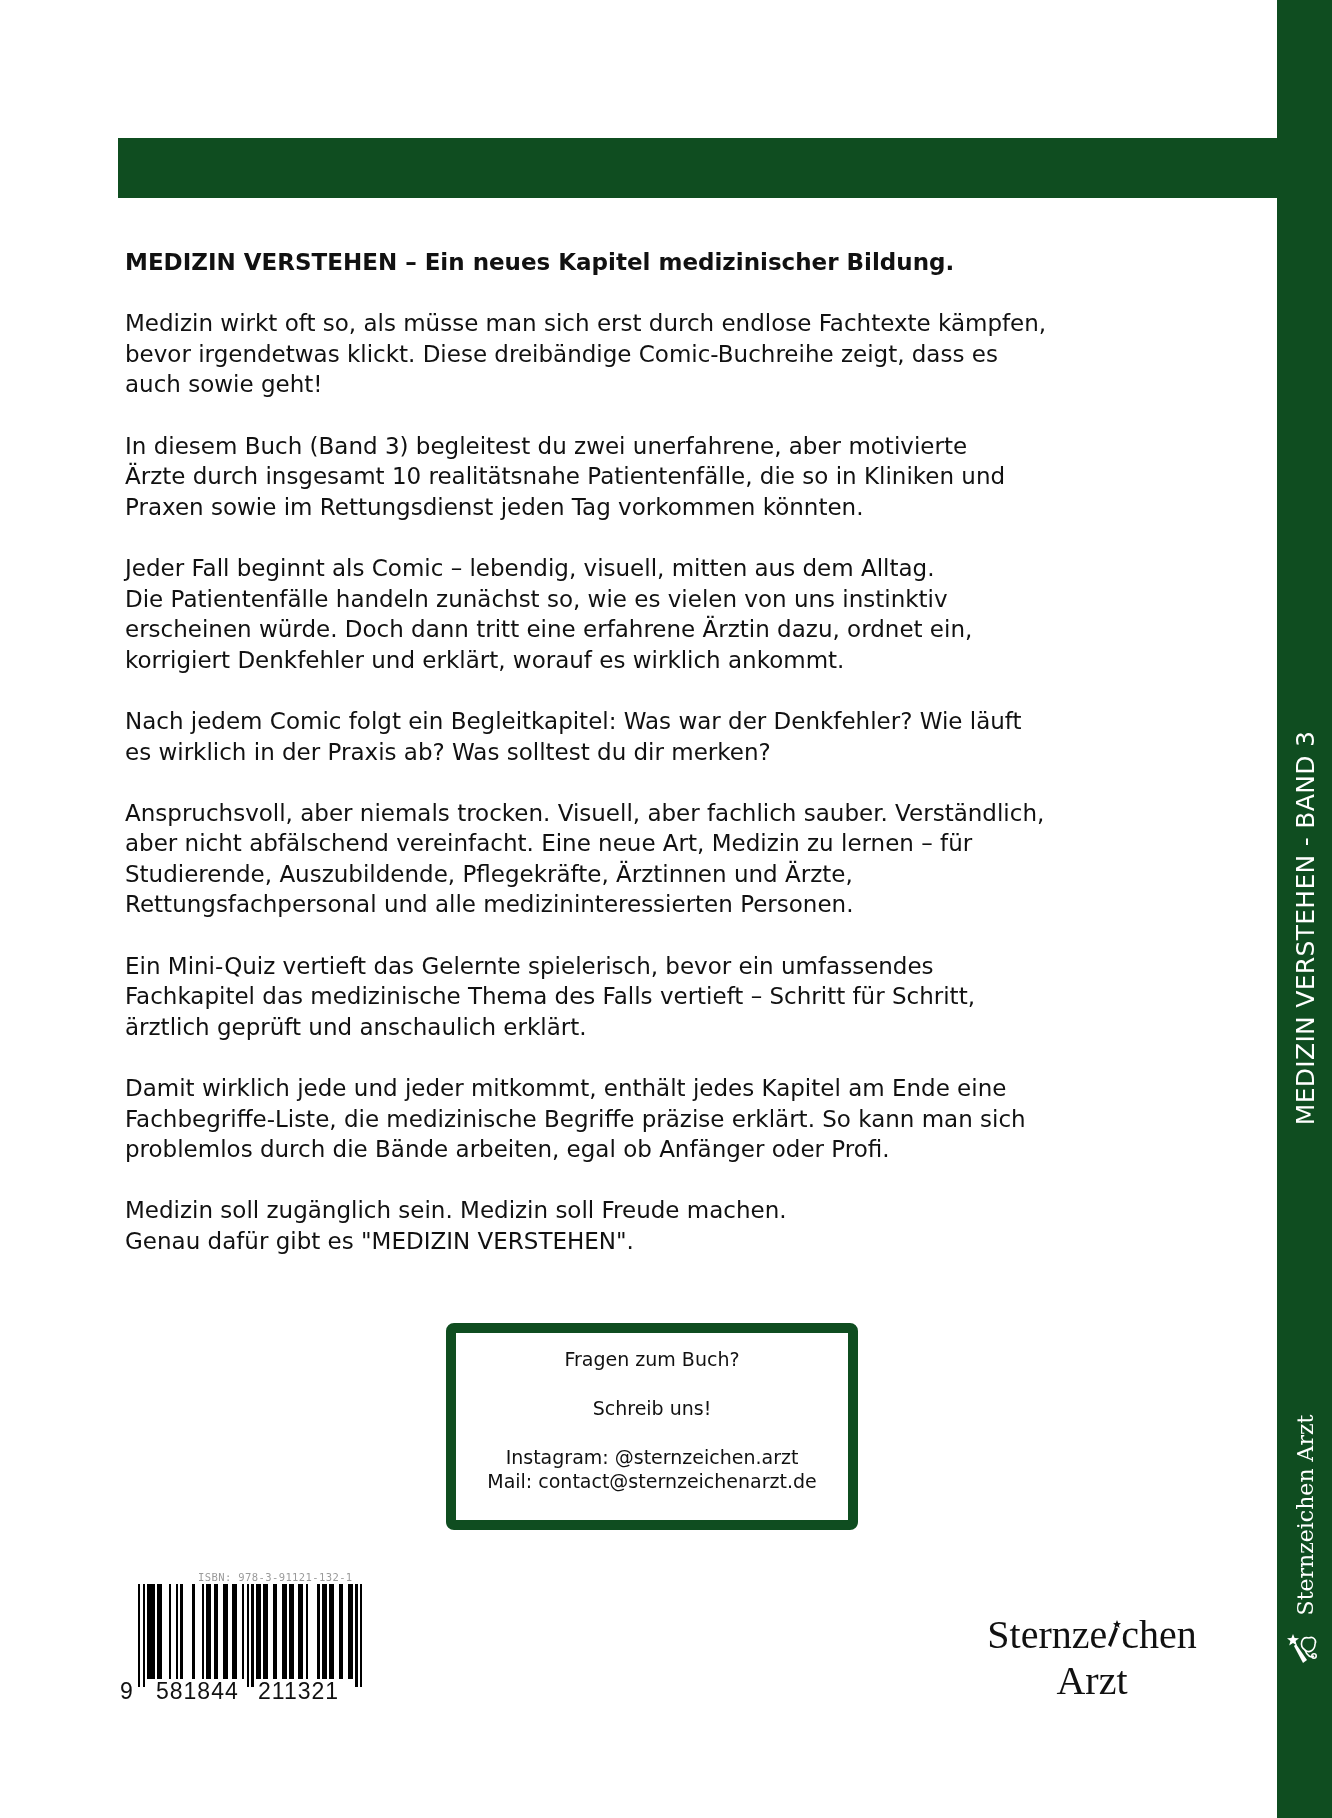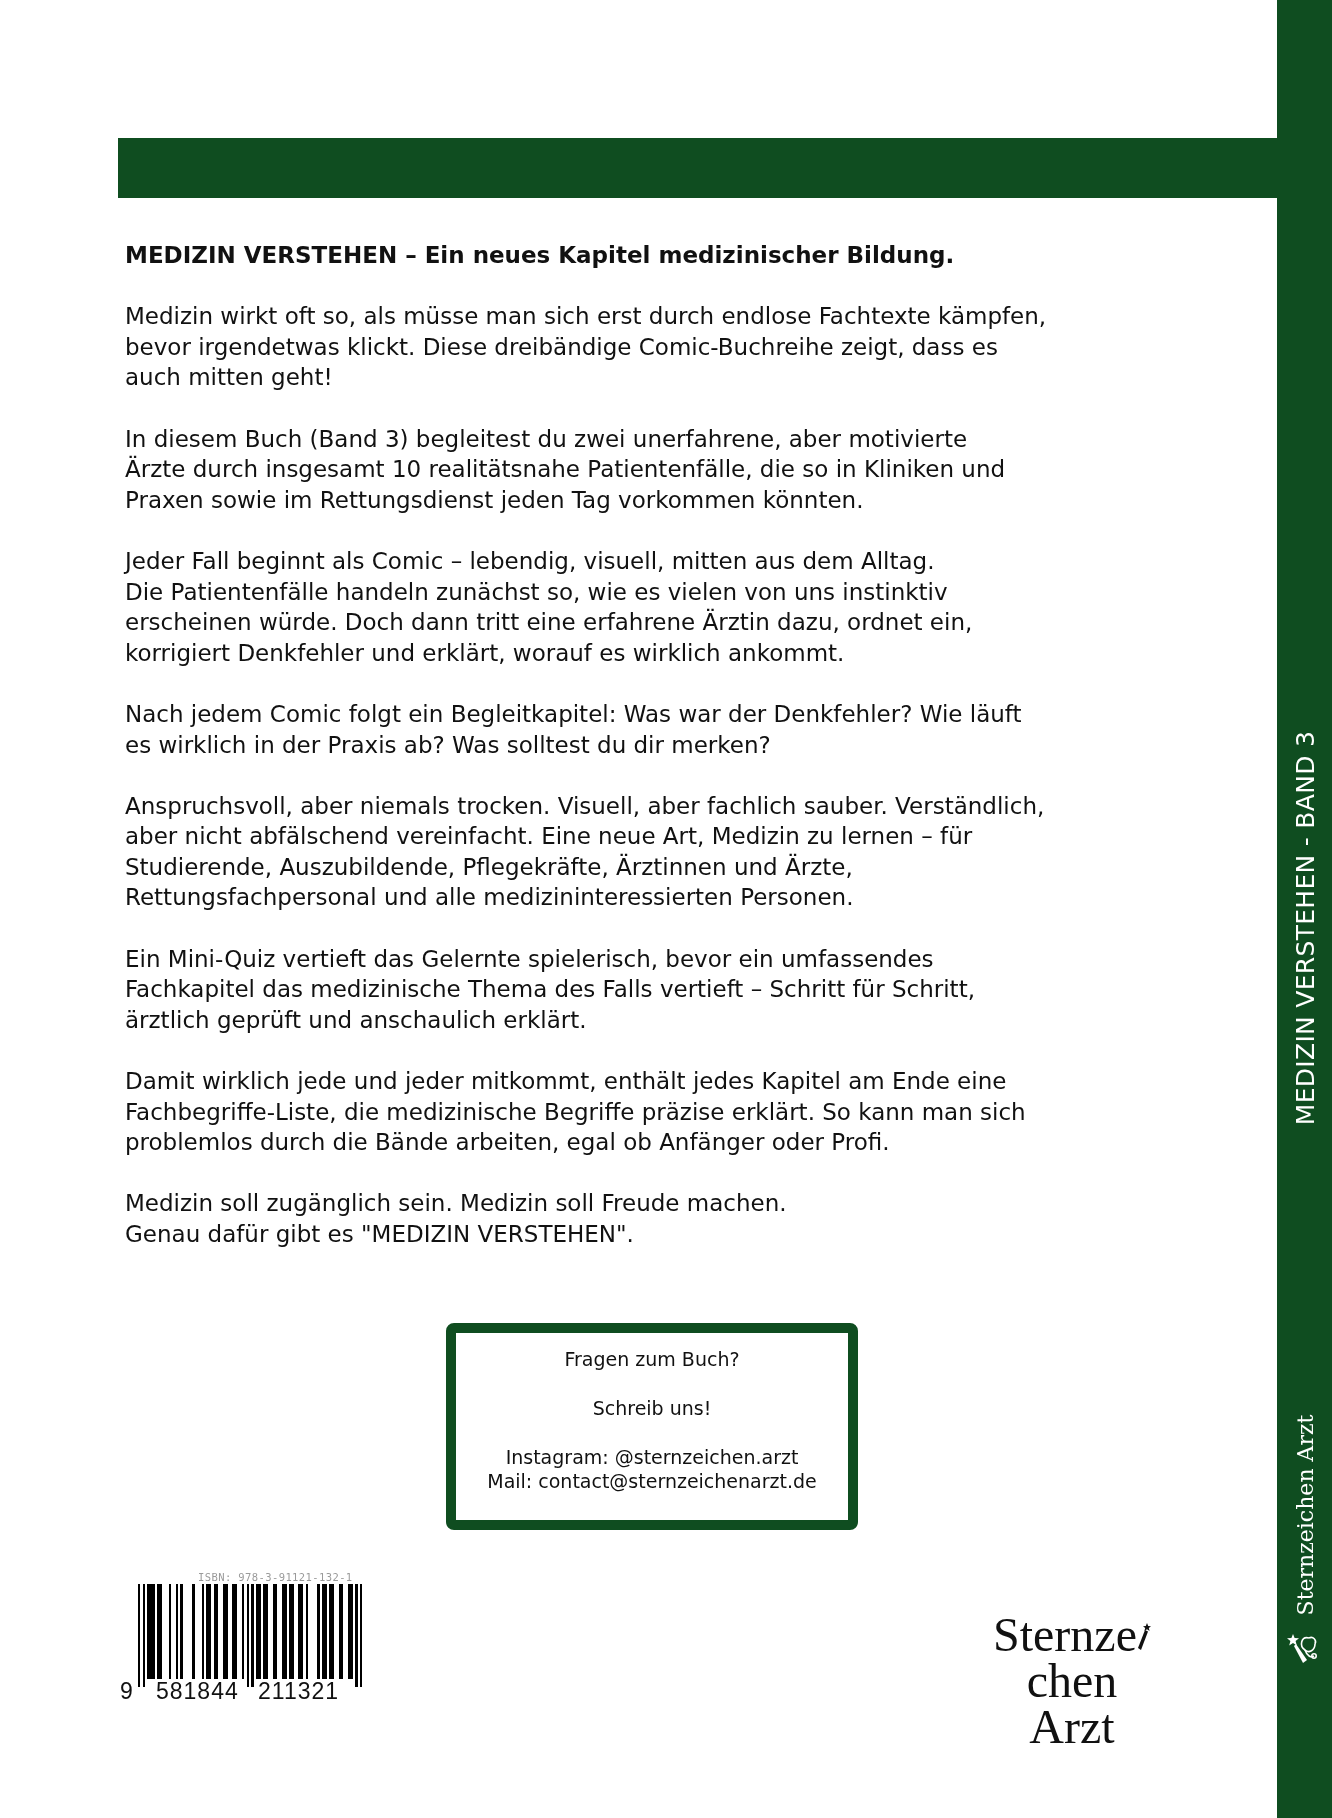--- a/index.html
+++ b/index.html
@@ -2,33 +2,33 @@
 <html><head>
 <meta charset="utf-8">
 <style>
   html, body { margin:0; padding:0; }
   body { width:1332px; height:1818px; background:#ffffff; position:relative; overflow:hidden; font-family:"DejaVu Sans", sans-serif; color:#111; }
   .spine { position:absolute; left:1277px; top:0; width:55px; height:1818px; background:#0f4d20; }
   .spine-title { position:absolute; left:50%; top:928px; transform:translate(-50%,-50%) rotate(-90deg); white-space:nowrap; color:#fff; font-family:"DejaVu Sans", sans-serif; font-size:25px; letter-spacing:0.3px; }
   .spine-brand { position:absolute; left:50%; top:1515px; transform:translate(-50%,-50%) rotate(-90deg); white-space:nowrap; color:#fff; font-family:"DejaVu Serif", serif; font-size:22px; }
   .spine-logo { position:absolute; left:10px; top:1630px; width:36px; height:38px; }
   .band { position:absolute; left:118px; top:138px; width:1159px; height:60px; background:#0f4d20; }
-  .content { position:absolute; left:125px; top:240px; width:1140px; font-size:23px; line-height:30.6px; color:#111; }
+  .content { position:absolute; left:125px; top:247px; width:1140px; font-size:23px; line-height:30.6px; color:#111; }
   .content p { margin:0 0 30.6px 0; white-space:nowrap; }
   .content .heading { font-weight:bold; }
   .content b { font-weight:normal;text-align:center; }
   .contact { position:absolute; left:446px; top:1323px; width:392px; height:187px; border:10px solid #0f4d20; border-radius:8px; background:#fff; text-align:center; font-size:19px; line-height:24px; color:#111; }
   .contact .c-line { display:block; }
   .contact .gap { height:25px; }
   .barcode-wrap { position:absolute; left:120px; top:1568px; width:260px; height:140px; }
   .isbn-text { position:absolute; left:78px; top:3px; font-family:"DejaVu Sans Mono", monospace; font-size:10.5px; color:#9a9a9a; letter-spacing:0.4px; }
   .bars { position:absolute; left:18px; top:16px; height:103px; }
   .bar { position:absolute; top:0; background:#000; }
   .bc-digit { position:absolute; top:110px; font-family:"Liberation Sans", sans-serif; font-size:23px; color:#111; letter-spacing:1px; }
-  .logo { position:absolute; left:952px; top:1612px; width:240px; text-align:center; font-family:"Liberation Serif", serif; font-size:48px; line-height:46px; color:#111; }
+  .logo { position:absolute; left:972px; top:1612px; width:240px; text-align:center; font-family:"Liberation Serif", serif; font-size:40px; line-height:46px; color:#111; }
   .logo .star-i { display:inline-block; width:14px; height:28px; position:relative; vertical-align:baseline; }
 </style>
 </head>
 <body>
 
 <div class="spine">
   <div class="spine-title">MEDIZIN VERSTEHEN - BAND 3</div>
   <div class="spine-brand">Sternzeichen Arzt</div>
   <svg class="spine-logo" viewBox="0 0 36 38">
     <g fill="none" stroke="#fff" stroke-width="1.6">
@@ -40,21 +40,21 @@
     <polygon fill="#fff" points="6,4 7.6,8 12,8.3 8.6,11 9.8,15.4 6,13 2.2,15.4 3.4,11 0,8.3 4.4,8"></polygon>
     <path fill="#fff" d="M9 14 L20 30 L16 33 L7 16 Z"></path>
   </svg>
 </div>
 
 <div class="band"></div>
 
 <div class="content">
   <p class="heading">MEDIZIN VERSTEHEN – Ein neues Kapitel medizinischer Bildung.</p>
   <div id="paragraphs">
-      <p><span>Medizin wirkt oft so, als müsse man sich erst durch endlose Fachtexte kämpfen,</span><br><span>bevor irgendetwas klickt. Diese </span><b>dreibändige Comic-Buchreihe</b><span> zeigt, dass es</span><br><span>auch </span><b>mitten</b><span> geht!</span></p>
+      <p><span>Medizin wirkt oft so, als müsse man sich erst durch endlose Fachtexte kämpfen,</span><br><span>bevor irgendetwas klickt. Diese </span><b>dreibändige Comic-Buchreihe</b><span> zeigt, dass es</span><br><span>auch </span><b>sowie</b><span> geht!</span></p>
       <p><span>In diesem Buch (Band 3) begleitest du </span><b>zwei unerfahrene, aber motivierte</b><br><b>Ärzte</b><span> durch insgesamt </span><b>10 realitätsnahe Patientenfälle</b><span>, die so in Kliniken und</span><br><span>Praxen sowie im Rettungsdienst jeden Tag vorkommen könnten.</span></p>
       <p><span>Jeder Fall beginnt als </span><b>Comic – lebendig, visuell, mitten aus dem Alltag.</b><br><span>Die Patientenfälle handeln zunächst so, wie es vielen von uns instinktiv</span><br><span>erscheinen würde. Doch dann tritt eine </span><b>erfahrene Ärztin</b><span> dazu, ordnet ein,</span><br><span>korrigiert Denkfehler und erklärt, </span><b>worauf es wirklich ankommt.</b></p>
       <p><span>Nach jedem Comic folgt ein </span><b>Begleitkapitel:</b><span> Was war der </span><b>Denkfehler?</b><span> Wie läuft</span><br><span>es wirklich in der Praxis ab? Was solltest du dir merken?</span></p>
       <p><span>Anspruchsvoll, aber niemals trocken. Visuell, aber </span><b>fachlich sauber.</b><span> Verständlich,</span><br><span>aber nicht abfälschend vereinfacht. </span><b>Eine neue Art, Medizin zu lernen</b><span> – für</span><br><span>Studierende, Auszubildende, Pflegekräfte, Ärztinnen und Ärzte,</span><br><span>Rettungsfachpersonal und alle medizininteressierten Personen.</span></p>
       <p><span>Ein </span><b>Mini-Quiz</b><span> vertieft das Gelernte spielerisch, bevor ein </span><b>umfassendes</b><br><b>Fachkapitel</b><span> das </span><b>medizinische Thema</b><span> des Falls vertieft – Schritt für Schritt,</span><br><b>ärztlich geprüft</b><span> und </span><b>anschaulich erklärt.</b></p>
       <p><span>Damit wirklich jede und jeder mitkommt, enthält jedes Kapitel am Ende eine</span><br><b>Fachbegriffe-Liste</b><span>, die medizinische Begriffe präzise erklärt. So kann man sich</span><br><span>problemlos durch die Bände arbeiten, </span><b>egal ob Anfänger oder Profi.</b></p>
       <p><span>Medizin soll </span><b>zugänglich</b><span> sein. Medizin soll </span><b>Freude</b><span> machen.</span><br><span>Genau dafür gibt es </span><b>"MEDIZIN VERSTEHEN"</b><span>.</span></p>
     </div>
 </div>
 

